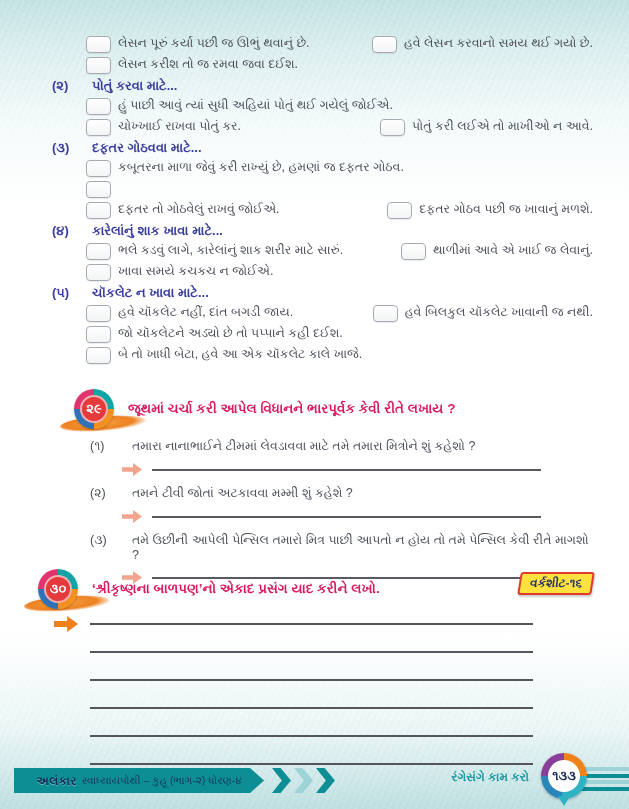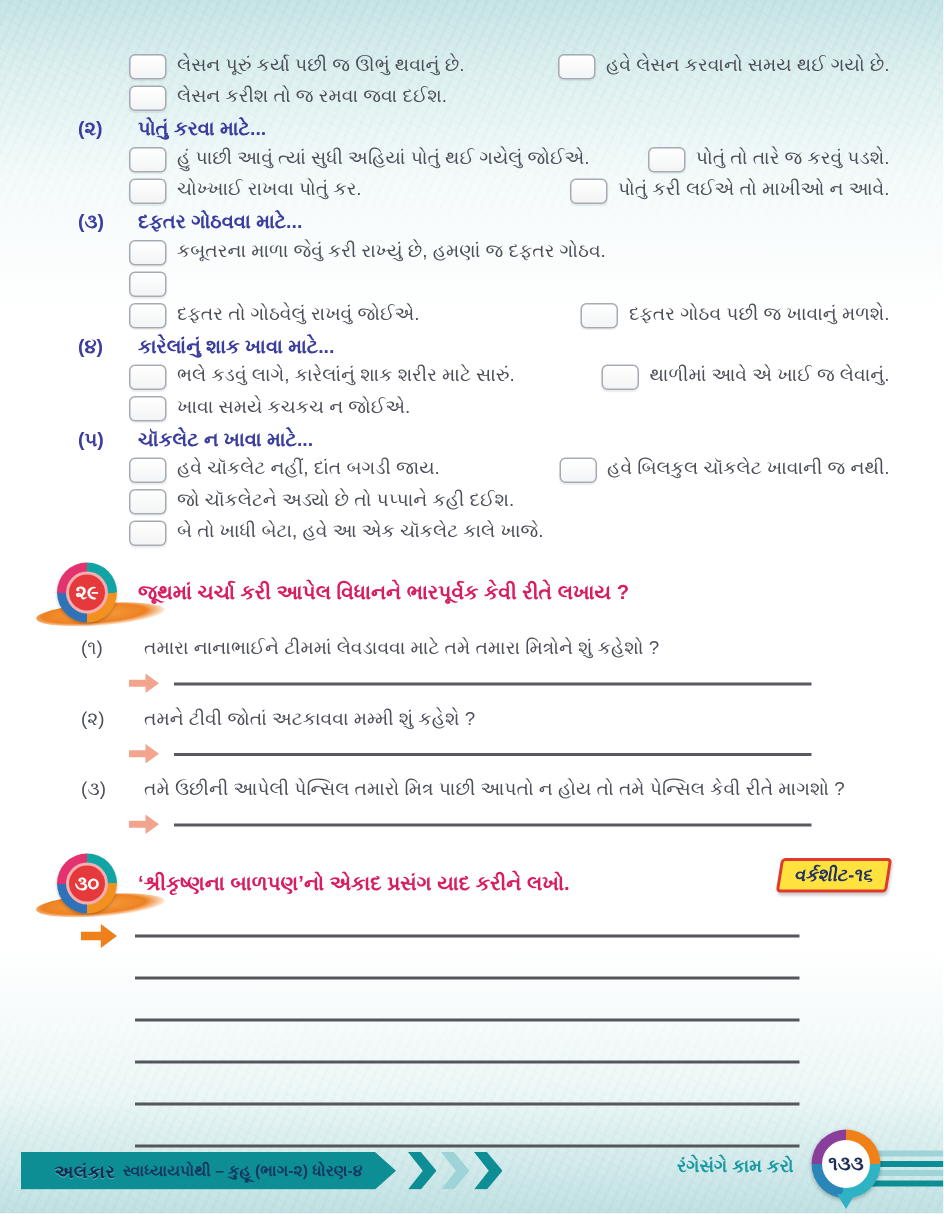--- a/index.html
+++ b/index.html
@@ -25,21 +25,21 @@
   .sec-num{flex:none;min-width:24px;}
   .check-row{display:flex;align-items:flex-start;padding-left:34px;margin:3px 0;}
   .ci{display:flex;gap:7px;align-items:center;}
   .ci.right{margin-left:auto;}
   .checkbox{flex:none;width:23px;height:15px;margin-top:1px;border:1.5px solid #a6abb3;
     border-radius:4px;background:linear-gradient(#ffffff,#f3f4f5);box-shadow:0 1px 1px rgba(0,0,0,.08);}
   .check-text{font-size:12.5px;color:#4b4e58;line-height:1.25;white-space:nowrap;}
 
   
   .qblock{position:absolute;left:52px;right:36px;}
-  .q29{top:374px;}
+  .q29{top:388px;margin-left:36px;}
   .q30{top:568px;}
   .q-header{position:relative;display:flex;align-items:center;gap:14px;margin-left:-14px;height:42px;}
   .q-badge{position:relative;flex:none;width:40px;height:40px;z-index:1;}
   .q-ring{position:absolute;inset:0;border-radius:50%;
     background:conic-gradient(#10a4a4 0 25%,#f39120 25% 50%,#2f72b8 50% 75%,#e2336e 75% 100%);
     box-shadow:0 1px 2px rgba(0,0,0,.25);}
   .q-inner{position:absolute;inset:6px;border-radius:50%;background:#e6393c;
     border:2px solid rgba(255,255,255,.6);color:#ffffff;font-weight:bold;font-size:13px;
     display:flex;align-items:center;justify-content:center;}
   .q-swoosh{position:absolute;left:-14px;top:27px;width:86px;height:15px;border-radius:50%;z-index:-1;
@@ -66,21 +66,21 @@
   .wline{height:26px;border-bottom:2.4px solid #55565c;}
   .wline.first{height:11px;}
 
   
   .footer{position:absolute;left:0;right:0;bottom:0;height:62px;padding-left:44px;}
   .footer-banner{position:absolute;left:14px;top:21px;width:250px;height:25px;background:#0d8e95;
     clip-path:polygon(0 0,calc(100% - 14px) 0,100% 50%,calc(100% - 14px) 100%,0 100%);
     display:flex;align-items:center;justify-content:center;gap:5px;box-shadow:0 1px 2px rgba(0,0,0,.2);}
   .banner-brand{font-weight:900;font-size:12px;color:#0e2a52;letter-spacing:.3px;
     text-shadow:0 1px 0 rgba(255,255,255,.35);}
-  .banner-title{font-weight:bold;font-size:10.5px;color:#14375f;}
+  .banner-title{font-weight:normal;font-size:10.5px;color:#14375f;}
   .chevrons{position:absolute;left:272px;top:21px;display:flex;gap:3px;}
   .chev{width:19px;height:25px;clip-path:polygon(0 0,45% 0,100% 50%,45% 100%,0 100%,52% 50%);}
   .chev.c1{background:#0d8e95;}.chev.c2{background:#9ed4d7;}.chev.c3{background:#0d8e95;}
 
   .footer-right{position:absolute;right:0;top:4px;height:54px;width:230px;}
   .stripes{position:absolute;right:0;top:16px;width:52px;display:flex;flex-direction:column;gap:2.5px;}
   .stripe{height:4px;}
   .stripe.s1,.stripe.s3{background:#9ed4d7;}
   .stripe.s2,.stripe.s4{background:#0d8e95;}
   .page-label{position:absolute;right:100px;top:19px;color:#1b9aa1;font-weight:bold;font-size:12px;white-space:nowrap;}
@@ -119,24 +119,20 @@
 
     <div class="sec-header">
       <span class="sec-num">(૨)</span>
       <span class="sec-title">પોતું કરવા માટે...</span>
     </div>
     <div class="check-row">
       <div class="ci left">
         <span class="checkbox"></span>
         <span class="check-text">હું પાછી આવું ત્યાં સુધી અહિયાં પોતું થઈ ગયેલું જોઈએ.</span>
       </div>
-      <div class="ci right">
-        <span class="checkbox"></span>
-        <span class="check-text">પોતું તો તારે જ કરવું પડશે.</span>
-      </div>
     </div>
     <div class="check-row">
       <div class="ci left">
         <span class="checkbox"></span>
         <span class="check-text">ચોખ્ખાઈ રાખવા પોતું કર.</span>
       </div>
       <div class="ci right">
         <span class="checkbox"></span>
         <span class="check-text">પોતું કરી લઈએ તો માખીઓ ન આવે.</span>
       </div>

